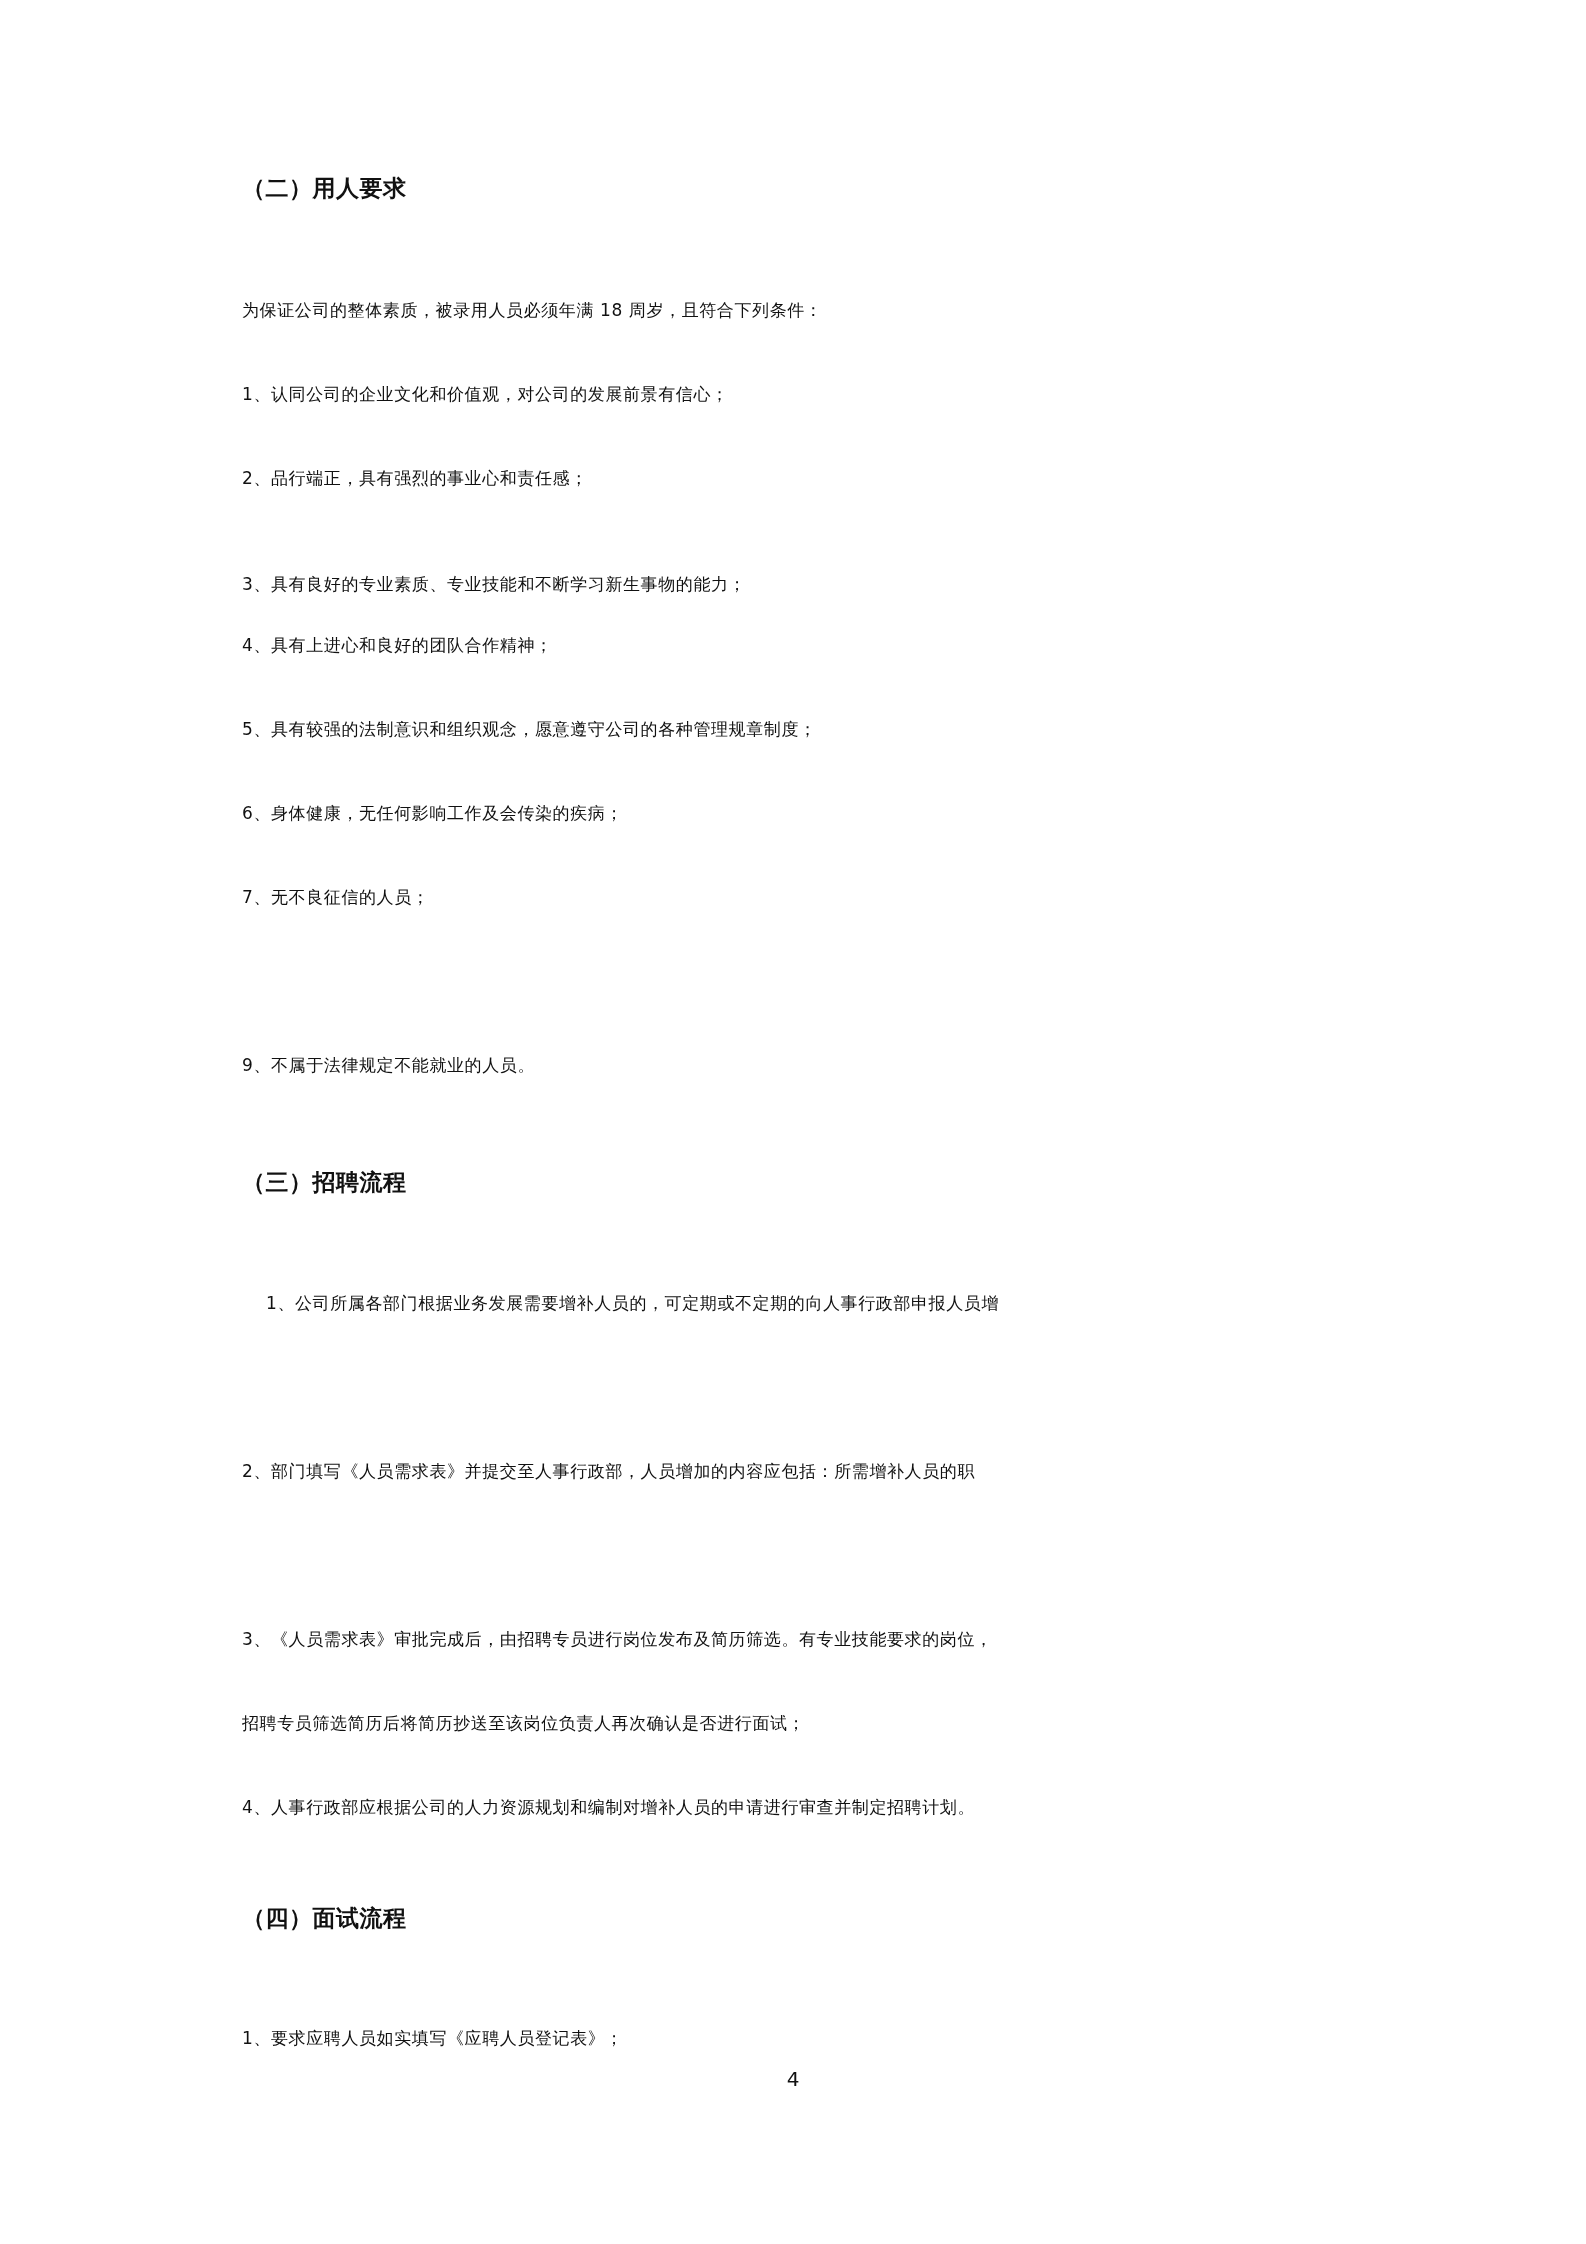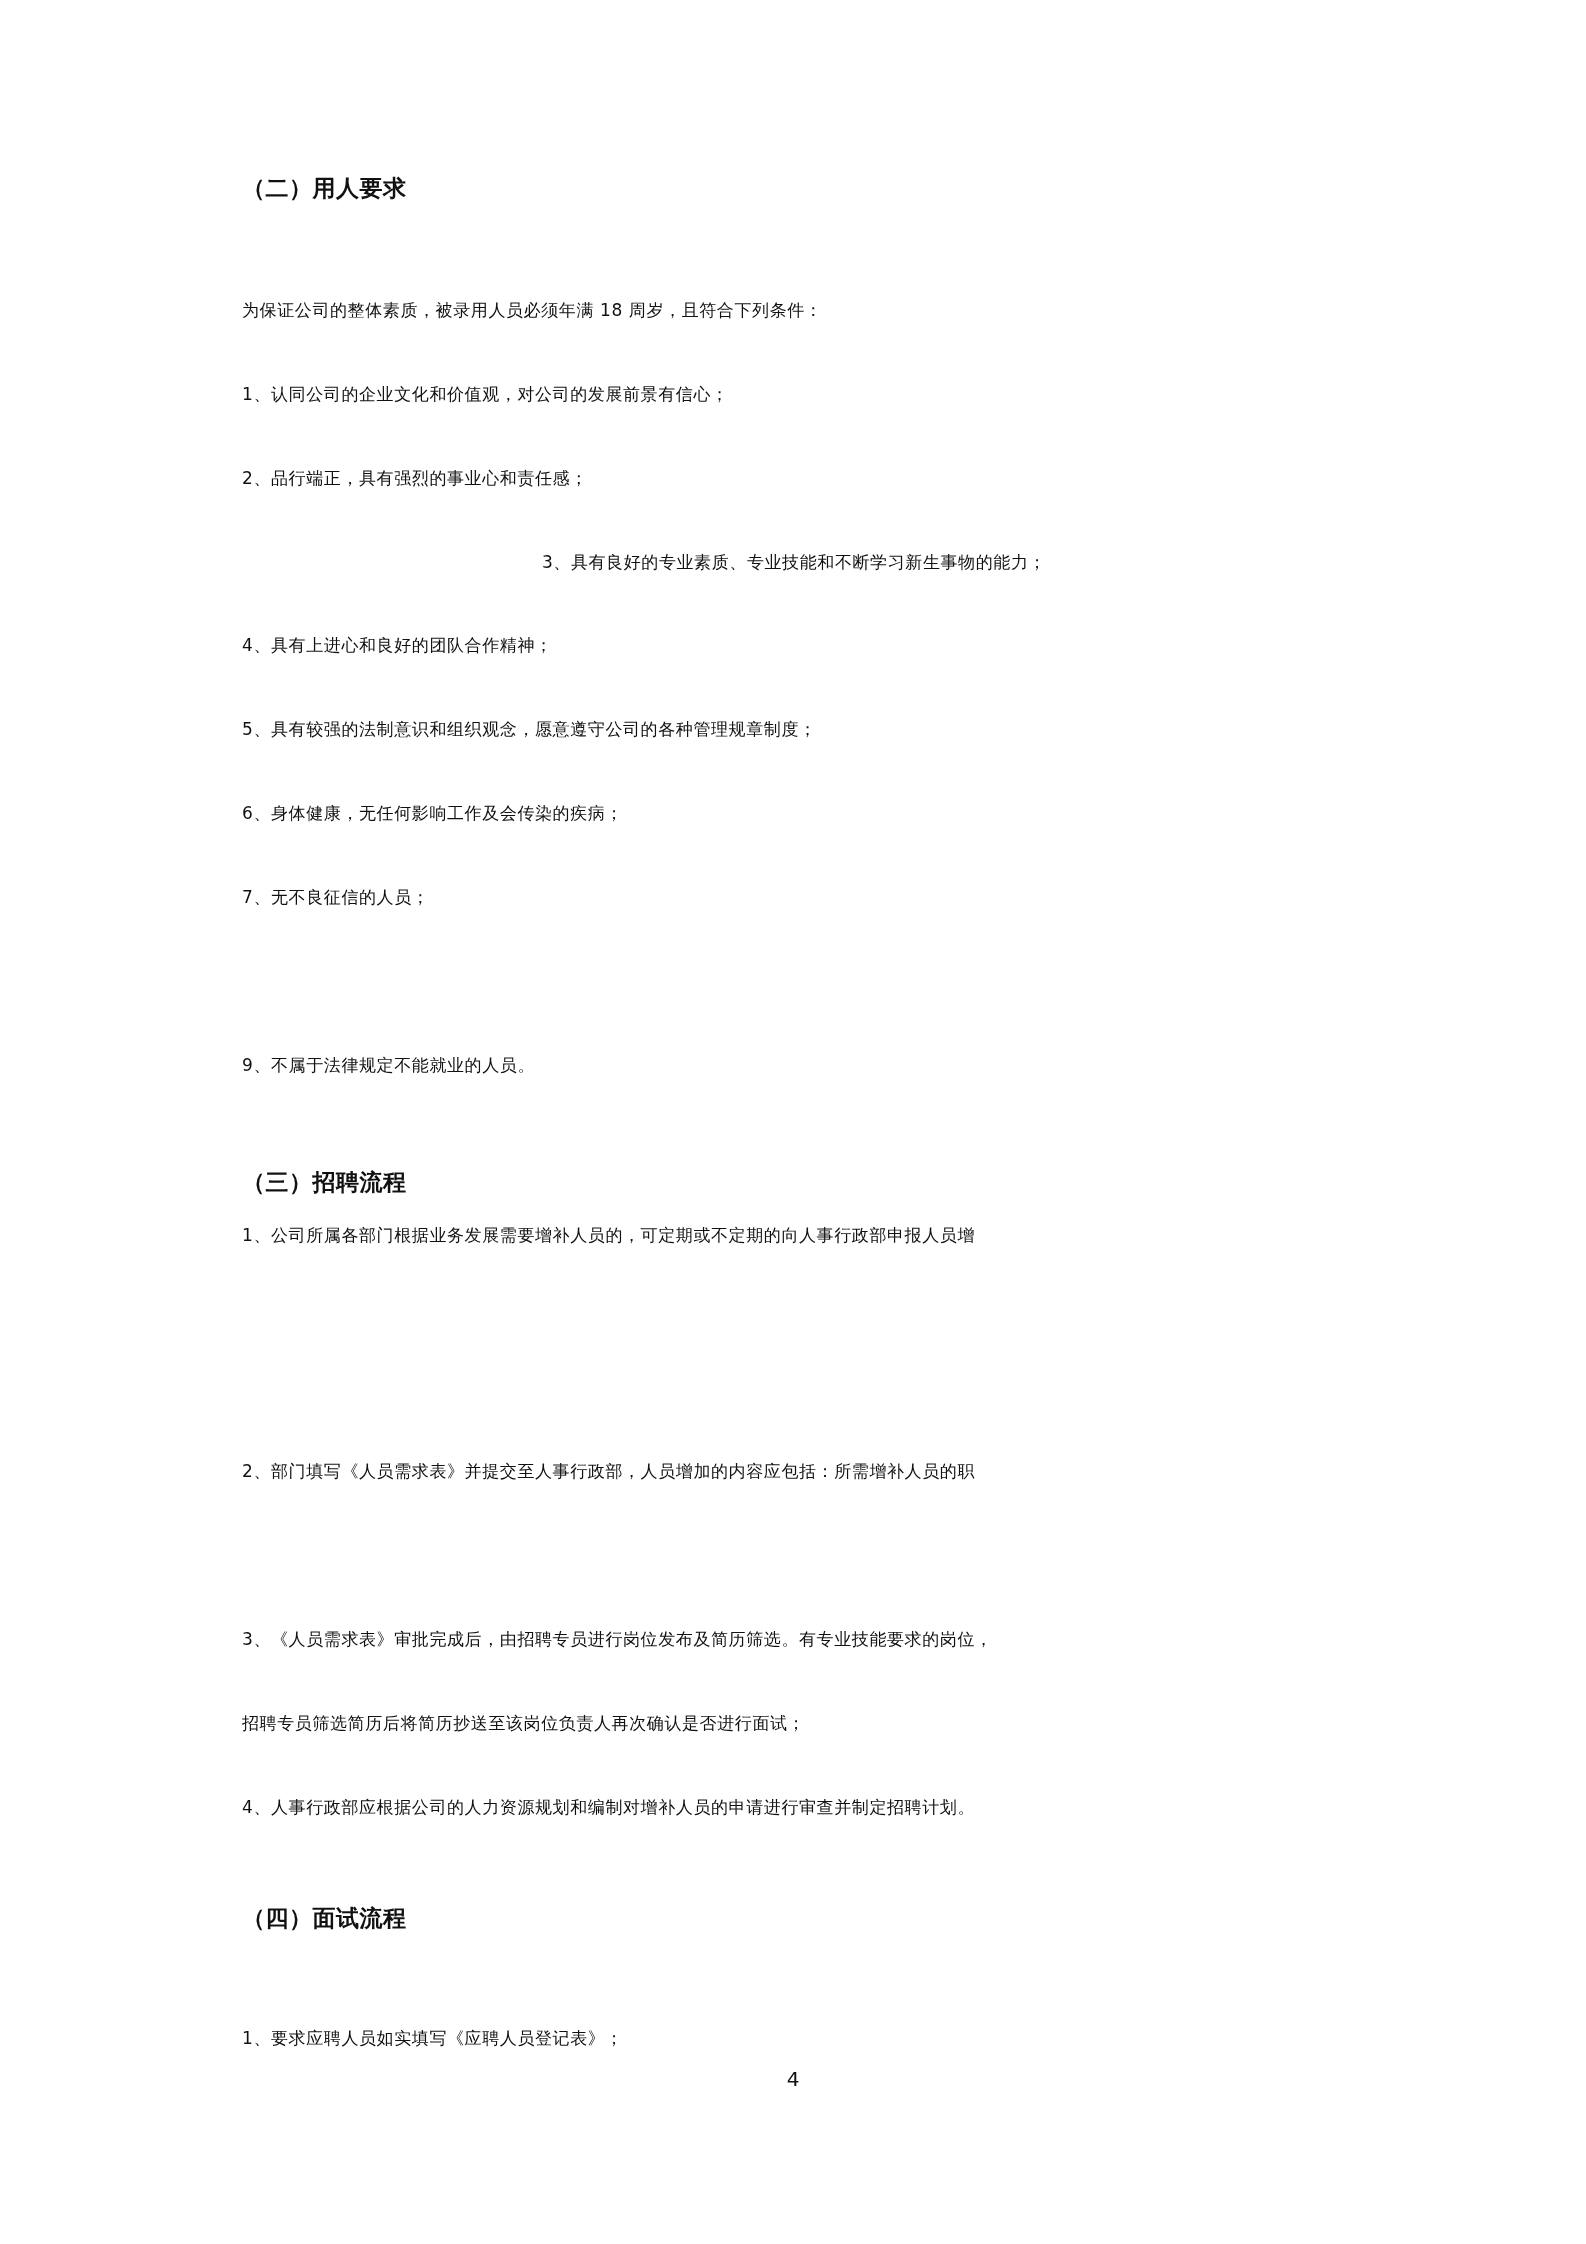--- a/index.html
+++ b/index.html
@@ -52,29 +52,29 @@
   </style>
 </head>
 <body>
 
 <div class="page">
 
   <div class="heading" style="top:170px;">（二）用人要求</div>
   <div class="line" style="top:295px;">为保证公司的整体素质，被录用人员必须年满 18 周岁，且符合下列条件：</div>
   <div class="line" style="top:379px;">1、认同公司的企业文化和价值观，对公司的发展前景有信心；</div>
   <div class="line" style="top:463px;">2、品行端正，具有强烈的事业心和责任感；</div>
-  <div class="line" style="top:547px;text-align:center;">3、具有良好的专业素质、专业技能和不断学习新生事物的能力；</div>
+  <div class="line" style="top:569px;">3、具有良好的专业素质、专业技能和不断学习新生事物的能力；</div>
   <div class="line" style="top:630px;">4、具有上进心和良好的团队合作精神；</div>
   <div class="line" style="top:714px;">5、具有较强的法制意识和组织观念，愿意遵守公司的各种管理规章制度；</div>
   <div class="line" style="top:798px;">6、身体健康，无任何影响工作及会传染的疾病；</div>
   <div class="line" style="top:882px;">7、无不良征信的人员；</div>
   <div class="line" style="top:1050px;">9、不属于法律规定不能就业的人员。</div>
 
   <div class="heading" style="top:1164px;">（三）招聘流程</div>
-  <div class="line" style="top:1220px;">1、公司所属各部门根据业务发展需要增补人员的，可定期或不定期的向人事行政部申报人员增</div>
+  <div class="line" style="top:1288px;margin-left:24px;">1、公司所属各部门根据业务发展需要增补人员的，可定期或不定期的向人事行政部申报人员增</div>
   <div class="line" style="top:1456px;">2、部门填写《人员需求表》并提交至人事行政部，人员增加的内容应包括：所需增补人员的职</div>
   <div class="line" style="top:1624px;">3、《人员需求表》审批完成后，由招聘专员进行岗位发布及简历筛选。有专业技能要求的岗位，</div>
   <div class="line" style="top:1708px;">招聘专员筛选简历后将简历抄送至该岗位负责人再次确认是否进行面试；</div>
   <div class="line" style="top:1792px;">4、人事行政部应根据公司的人力资源规划和编制对增补人员的申请进行审查并制定招聘计划。</div>
 
   <div class="heading" style="top:1900px;">（四）面试流程</div>
   <div class="line" style="top:2023px;">1、要求应聘人员如实填写《应聘人员登记表》；</div>
 
   <div class="page-number">4</div>
 </div>

